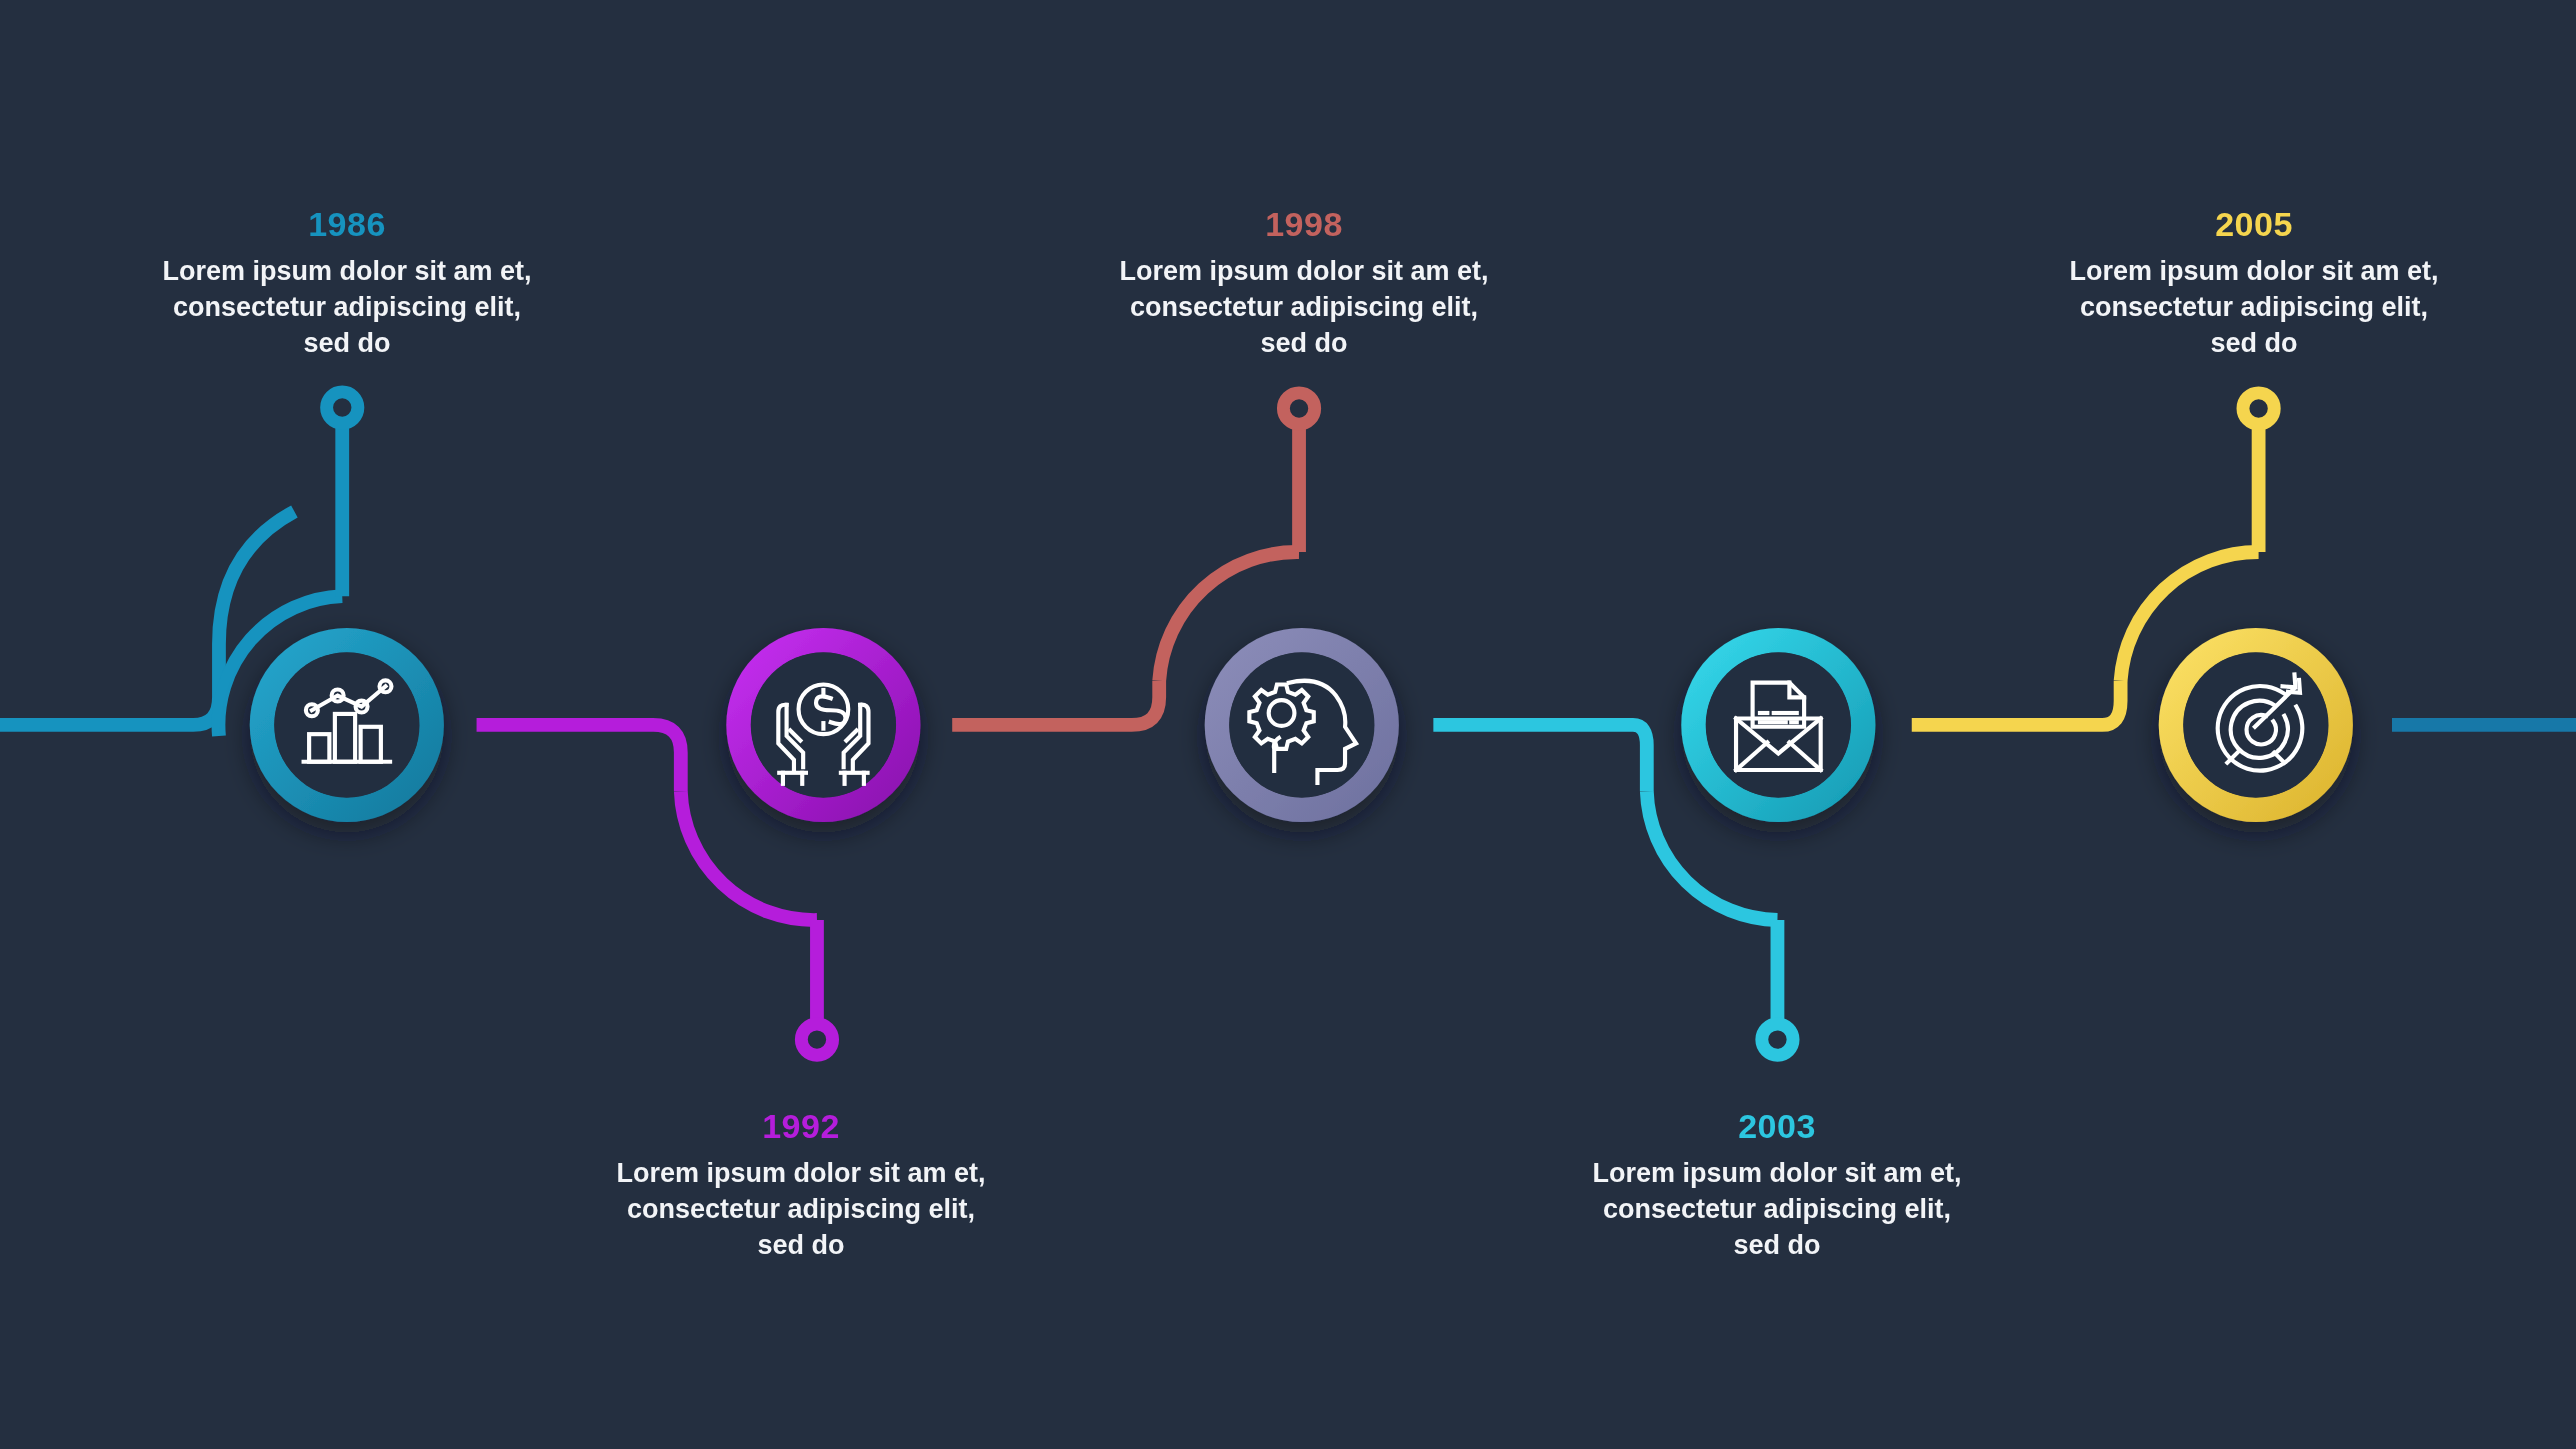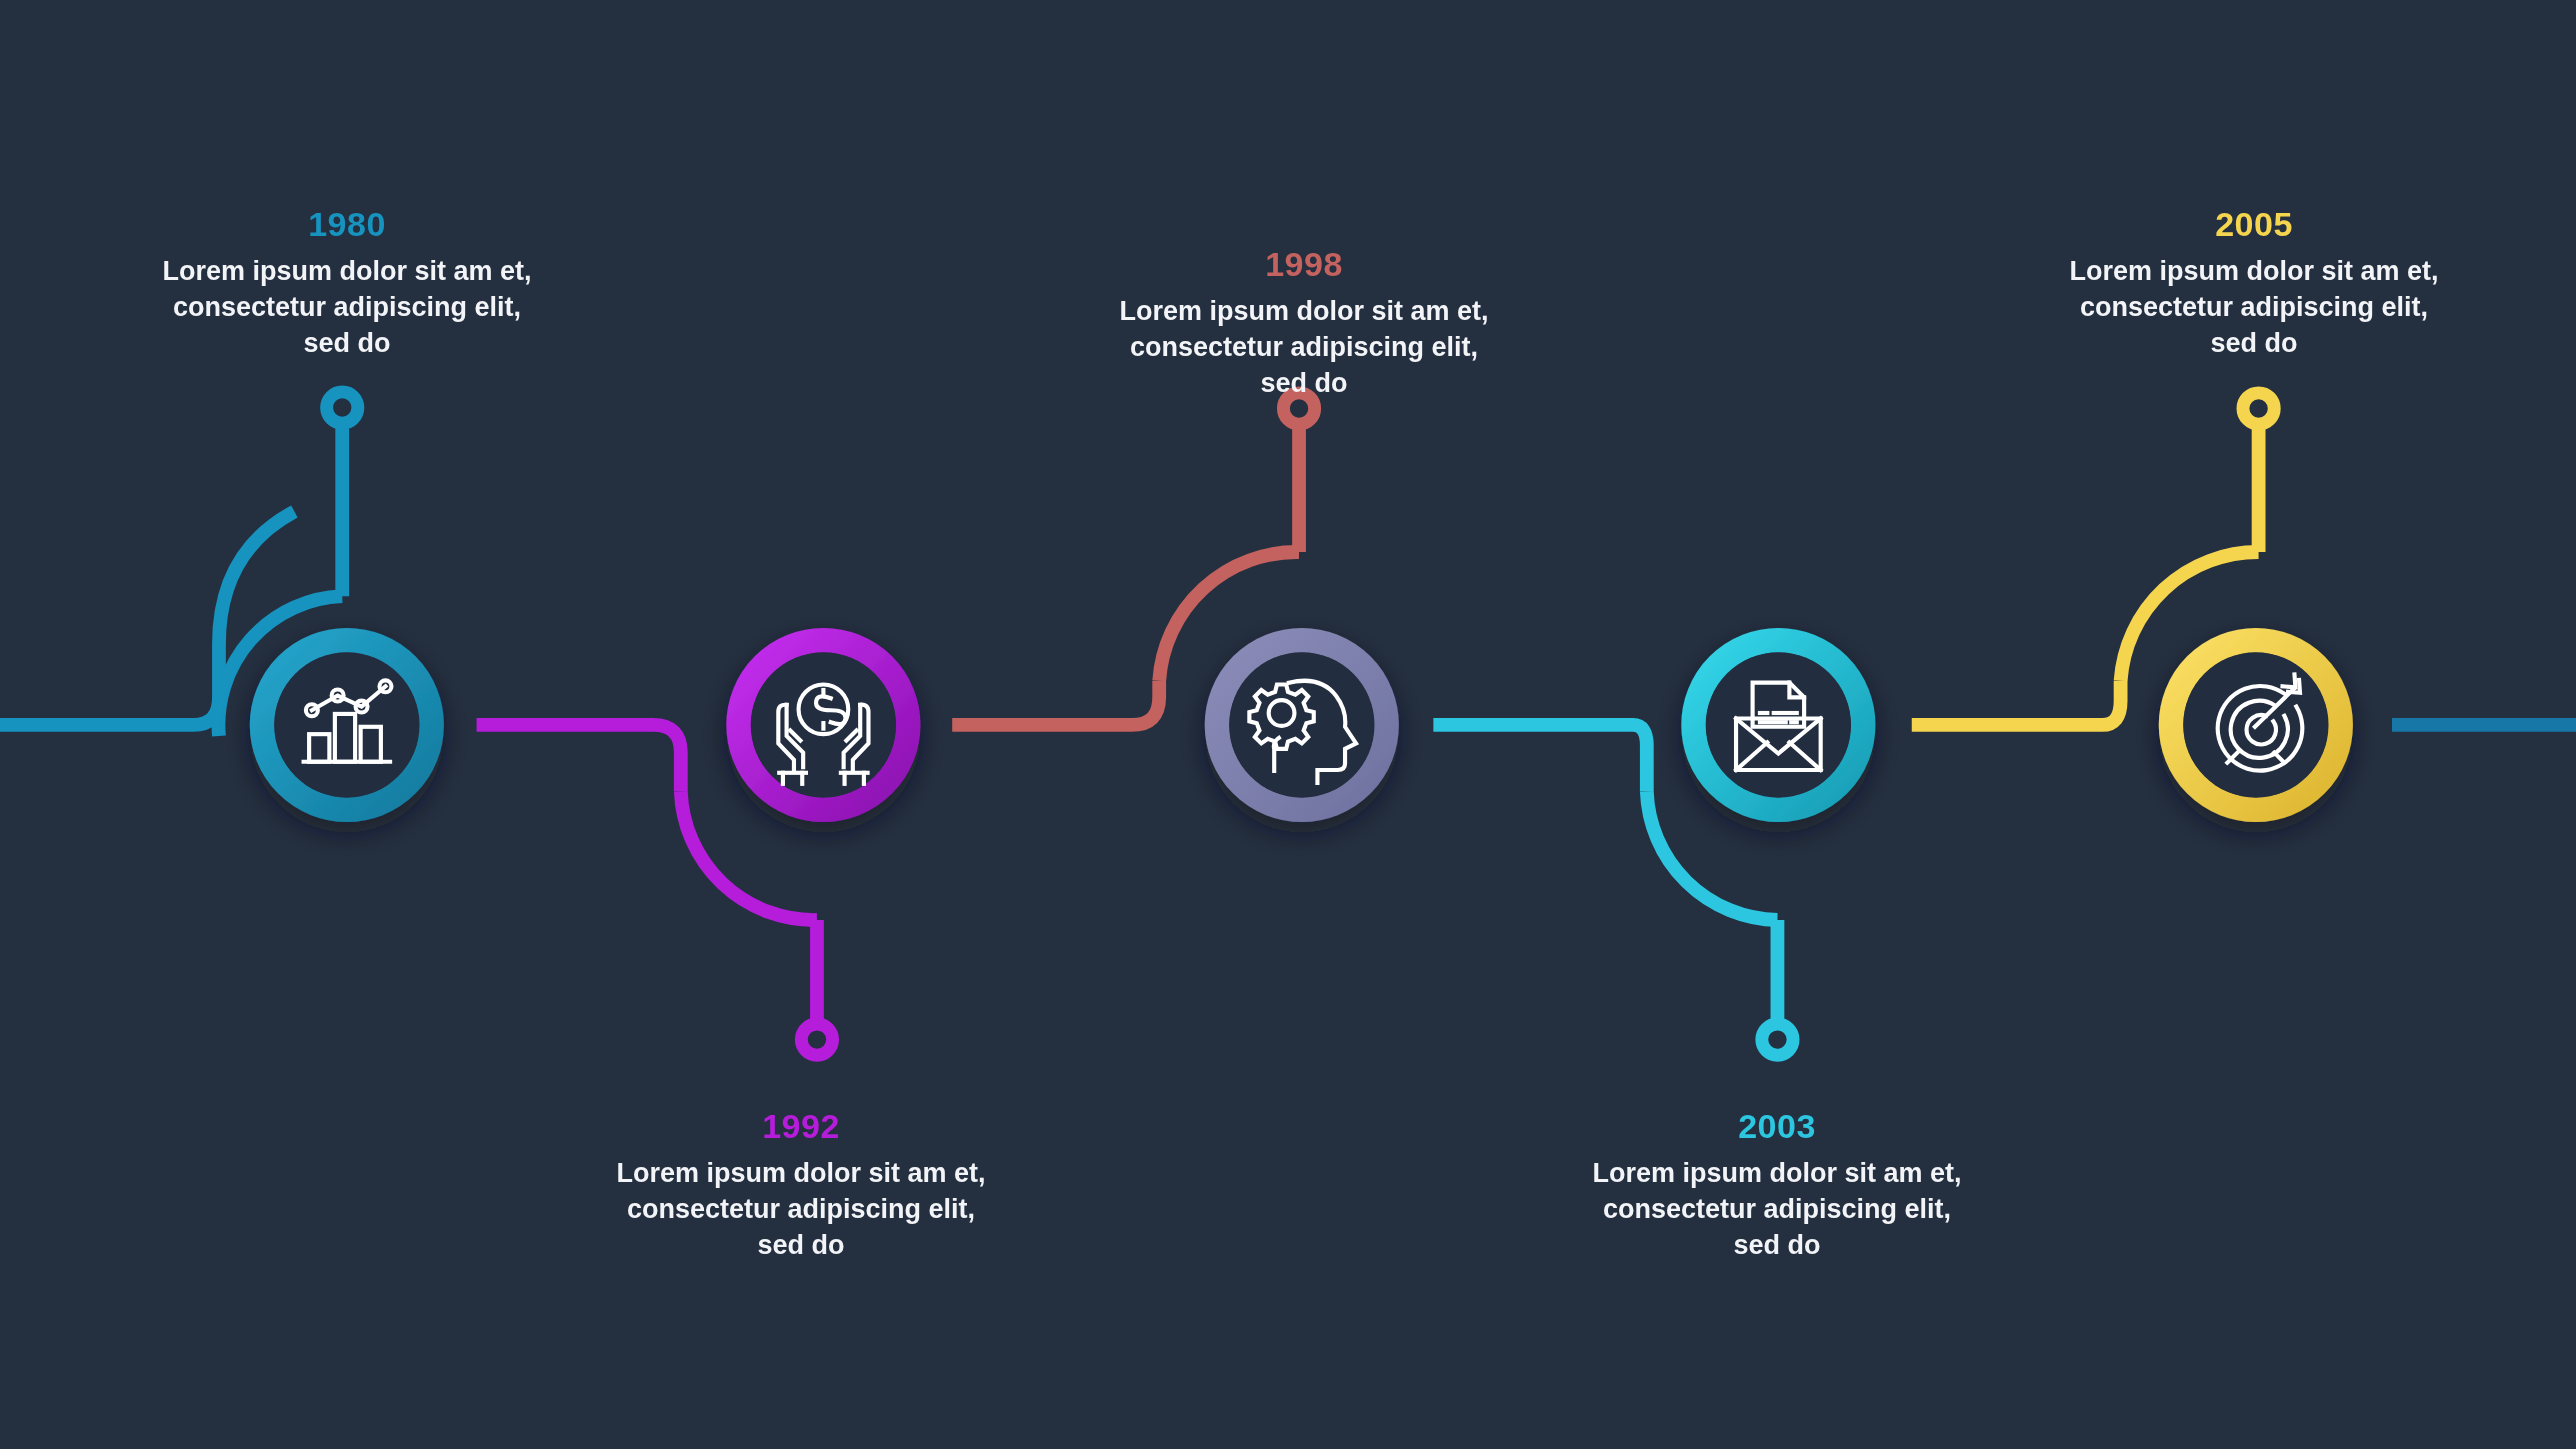--- a/index.html
+++ b/index.html
@@ -205,31 +205,31 @@
       <path d="M 11 -10 a 16 16 0 1 0 8 6"></path>
       <line x1="-1" y1="2" x2="42" y2="-40"></line>
       <polyline points="29,-42 43,-41 42,-55"></polyline>
       <polyline points="35,-36 48,-35 47,-49"></polyline>
       <line x1="-31" y1="41" x2="-20" y2="30"></line>
       <line x1="31" y1="41" x2="20" y2="30"></line>
     </g>
   </svg>
 
   <div class="label-block" style="left:154px; top:207px;">
-    <div class="label-year" style="color:#1693bf;">1980</div>
+    <div class="label-year" style="color:#1693bf;">1986</div>
     <div class="label-desc">Lorem ipsum dolor sit am et, consectetur adipiscing elit, sed do</div>
   </div>
 
   <div class="label-block" style="left:608px; top:1109px;">
     <div class="label-year" style="color:#b51ddb;">1992</div>
     <div class="label-desc">Lorem ipsum dolor sit am et, consectetur adipiscing elit, sed do</div>
   </div>
 
   <div class="label-block" style="left:1111px; top:207px;">
-    <div class="label-year" style="color:#c3625e;margin-top:40px;">1998</div>
+    <div class="label-year" style="color:#c3625e;">1998</div>
     <div class="label-desc">Lorem ipsum dolor sit am et, consectetur adipiscing elit, sed do</div>
   </div>
 
   <div class="label-block" style="left:1584px; top:1109px;">
     <div class="label-year" style="color:#2cc6e0;">2003</div>
     <div class="label-desc">Lorem ipsum dolor sit am et, consectetur adipiscing elit, sed do</div>
   </div>
 
   <div class="label-block" style="left:2061px; top:207px;">
     <div class="label-year" style="color:#f5d54e;">2005</div>

